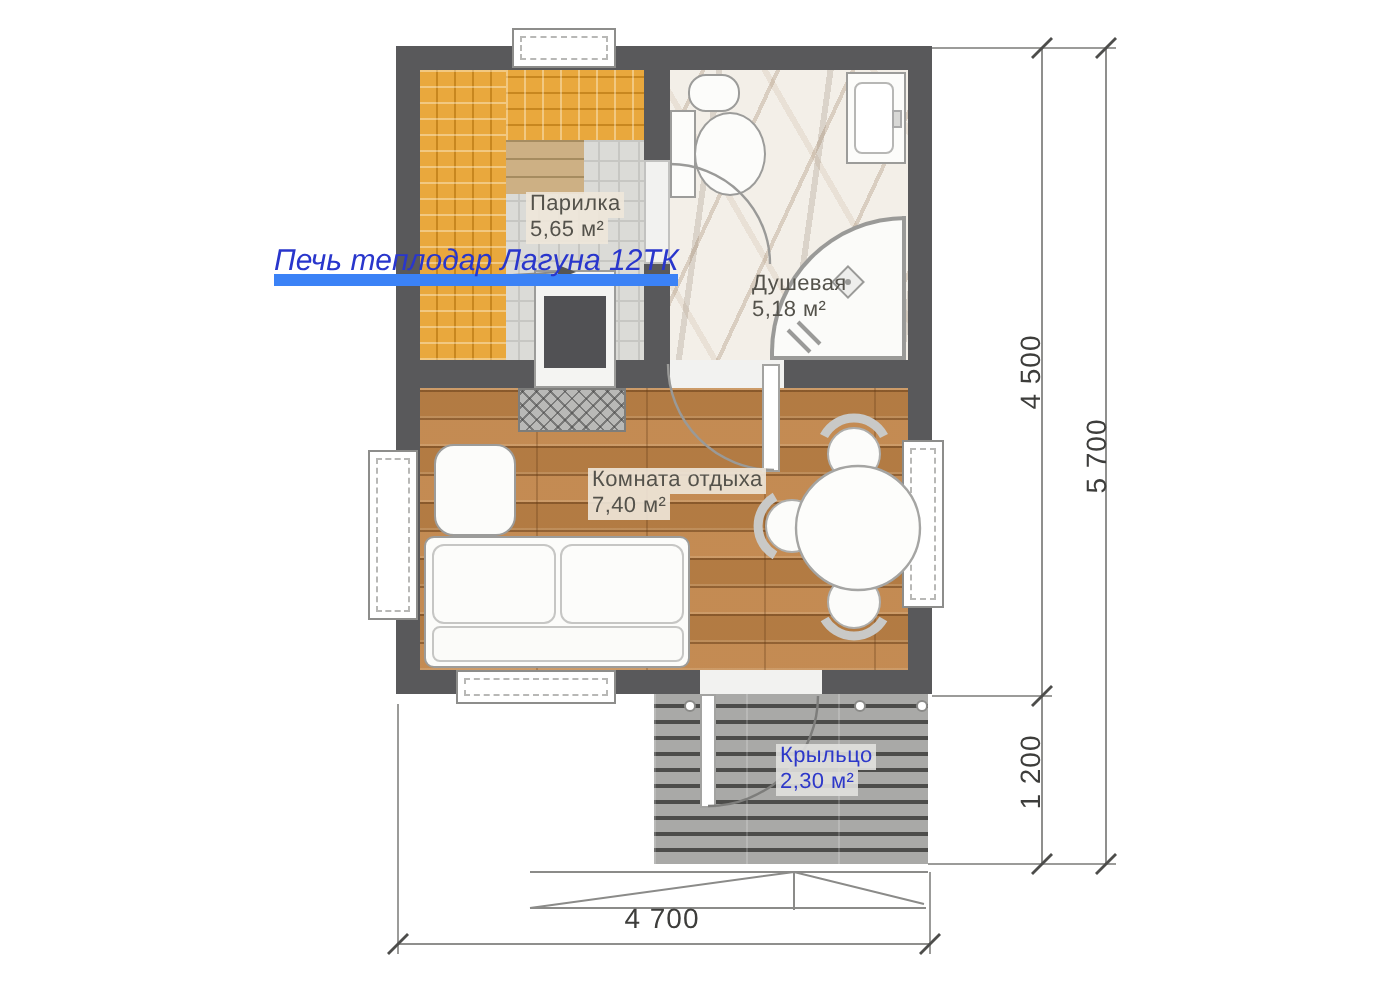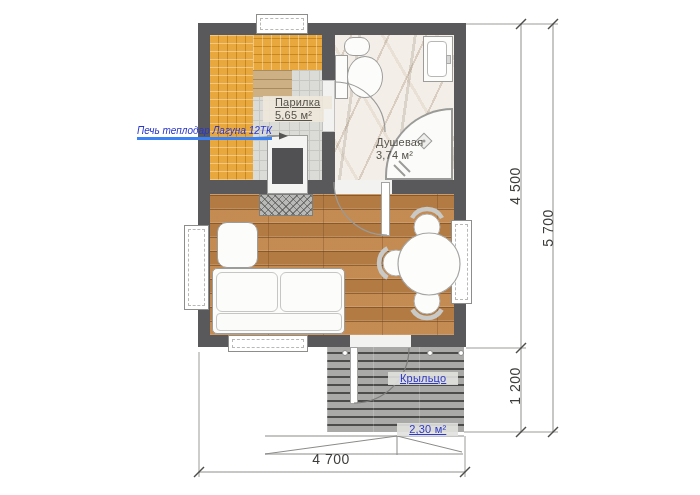--- a/index.html
+++ b/index.html
@@ -48,24 +48,24 @@
   .window{background:#ffffff;border:1px solid #8d8d8b;}
   .window-inner{position:absolute;inset:3px;border:1px dashed #b8b8b6;}
   .opening{background:#f2f2f0;}
   .leaf{background:#ffffff;border:1px solid #a3a3a1;}
   .corner-shower{background:#fbfbf9;border:2px solid #9a9a98;border-top-left-radius:70px;}
   .round{border-radius:50%;}
   .rounded{border-radius:10px;}
 
   
   .room-label{color:#54524b;font-size:11px;line-height:13px;letter-spacing:.2px;white-space:nowrap;}
-  .room-label .patch{background:rgba(238,231,218,.9);padding:0 12px;display:inline-block;text-decoration:underline;}
-  .blue{color:#2d38c9;text-align:right;}
-  .stove-label{color:#2936cc;font-size:10px;font-style:italic;line-height:13px;
-               border-bottom:3px solid #3b82f6;white-space:nowrap;}
+  .room-label .patch{background:rgba(238,231,218,.9);padding:0 2px;display:inline-block;}
+  .blue{color:#2d38c9;}
+  .stove-label{color:#2936cc;font-size:15px;font-style:italic;line-height:13px;
+               border-bottom:6px solid #3b82f6;white-space:nowrap;}
   .dim{color:#3d3d3b;font-size:14px;letter-spacing:.5px;white-space:nowrap;text-align:center;}
   .dim-v{transform:rotate(-90deg);}
   svg{position:absolute;left:0;top:0;pointer-events:none;}
 </style>
 </head>
 <body>
 
 <div class="plan">
 
   <div class="abs porch-deck" style="left:327px;top:347px;width:137px;height:85px;"></div>
@@ -196,27 +196,31 @@
 
   <div class="abs stove-label" style="left:137px;top:124px;">Печь теплодар Лагуна 12ТК</div>
 
   <div class="abs room-label" style="left:263px;top:96px;">
     <span class="patch">Парилка</span><br>
     <span class="patch">5,65 м²</span>
   </div>
 
   <div class="abs room-label" style="left:344px;top:136px;margin-left:32px;">
     <span>Душевая</span><br>
-    <span>3,74 м²</span>
-  </div>
-
+    <span>5,18 м²</span>
+  </div>
+
+  <div class="abs room-label" style="left:294px;top:234px;">
+    <span class="patch">Комната отдыха</span><br>
+    <span class="patch">7,40 м²</span>
+  </div>
 
   <div class="abs room-label blue" style="left:388px;top:372px;">
     <span class="patch" style="background:rgba(225,225,223,.9);">Крыльцо</span><br>
-    <span class="patch" style="background:rgba(225,225,223,.9);margin-top:38px;">2,30 м²</span>
+    <span class="patch" style="background:rgba(225,225,223,.9);">2,30 м²</span>
   </div>
 
   <div class="abs dim dim-v" style="left:480px;top:178px;width:70px;height:16px;">4 500</div>
   <div class="abs dim dim-v" style="left:513px;top:220px;width:70px;height:16px;">5 700</div>
   <div class="abs dim dim-v" style="left:480px;top:378px;width:70px;height:16px;">1 200</div>
   <div class="abs dim" style="left:296px;top:451px;width:70px;height:16px;">4 700</div>
 
 </div>
 
 </body></html>

